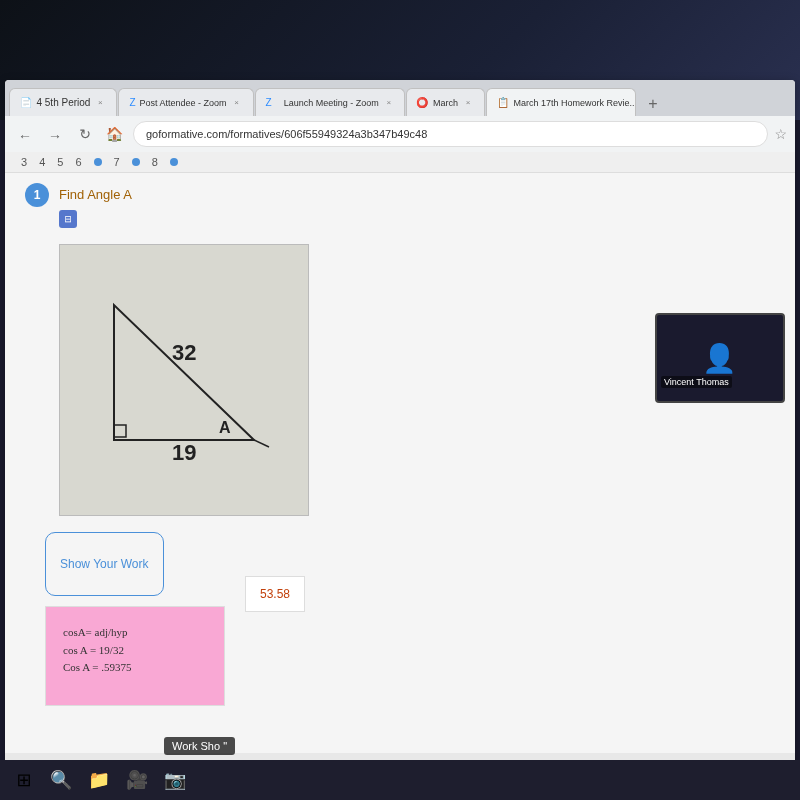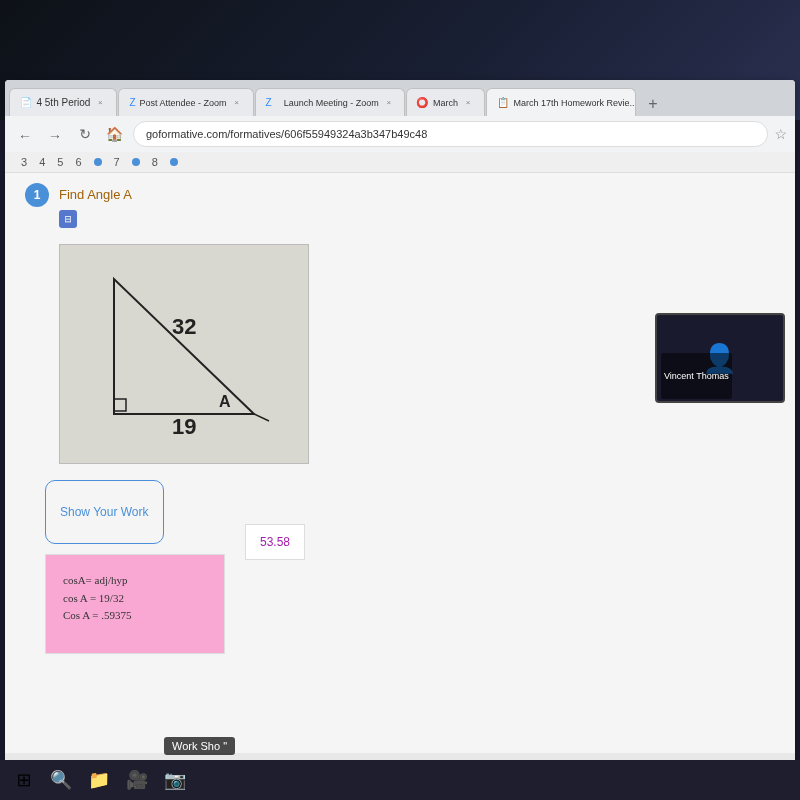--- a/index.html
+++ b/index.html
@@ -169,21 +169,21 @@
 
     .question-text {
       font-size: 13px;
       color: #a16207;
       margin-top: 4px;
     }
 
     
     .triangle-image {
       width: 250px;
-      height: 220px;
+      height: 272px;
       background: #d8d8d0;
       border: 1px solid #bbb;
       margin-left: 34px;
       margin-bottom: 16px;
       position: relative;
       display: flex;
       align-items: center;
       justify-content: center;
     }
 
@@ -221,21 +221,21 @@
       color: #333;
       line-height: 1.6;
       font-family: Liberation Serif, serif;
     }
 
     .answer-box {
       background: #fff;
       border: 1px solid #ddd;
       padding: 8px 14px;
       font-size: 12px;
-      color: #a21caf;
+      color: #c2410c;
       display: flex;
       align-items: center;
       height: 36px;
     }
 
     
     .video-overlay {
       position: absolute;
       top: 140px;
       right: 10px;
@@ -245,26 +245,26 @@
       border: 2px solid #444;
       border-radius: 4px;
       overflow: hidden;
       display: flex;
       align-items: center;
       justify-content: center;
     }
 
     .video-label {
       position: absolute;
-      bottom: 2px;
+      bottom: 13px;
       left: 4px;
       color: #fff;
       font-size: 9px;
       background: rgba(0,0,0,0.5);
-      padding: 18px 3px;
+      padding: 1px 3px;
       border-radius: 2px;
     }
 
     .video-person {
       color: #88aacc;
       font-size: 28px;
     }
 
     
     .taskbar {

